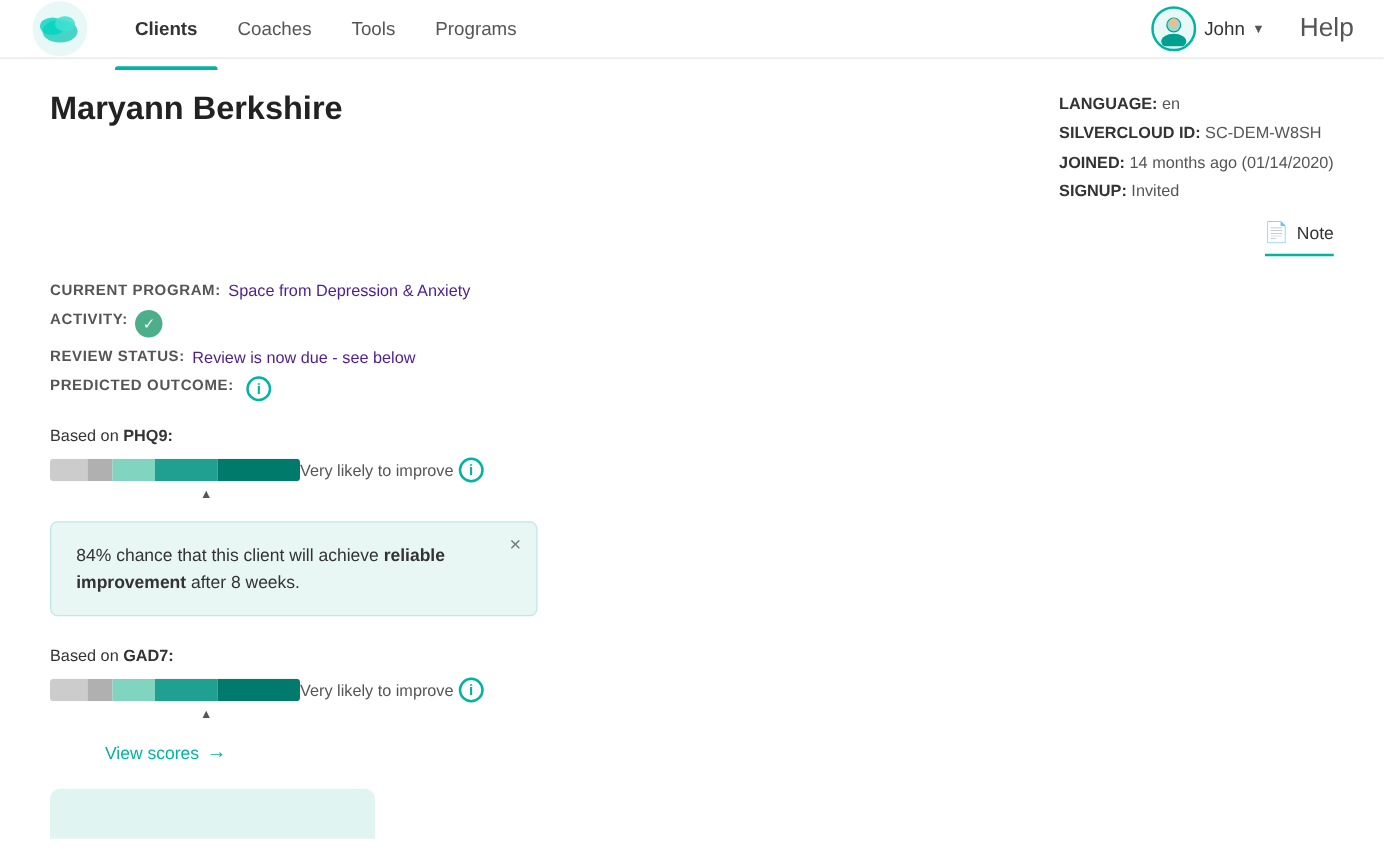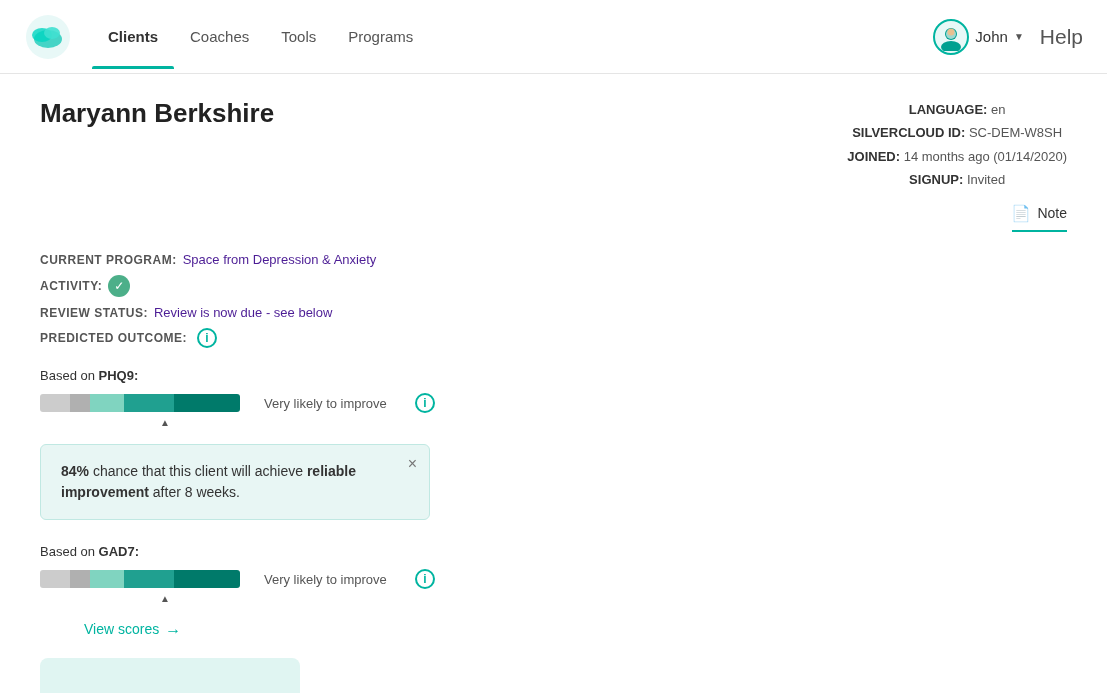--- a/index.html
+++ b/index.html
@@ -1,72 +1,72 @@
 <!DOCTYPE html>
 <html><head>
   <meta charset="utf-8">
   <style>
     * { box-sizing: border-box; margin: 0; padding: 0; }
     body { font-family: -apple-system, BlinkMacSystemFont, 'Segoe UI', sans-serif; background: #fff; color: #333; font-size: 14px; }
 
     
-    .nav { display: flex; align-items: center; height: 74px; padding: 0 24px; border-bottom: 1px solid #e5e5e5; }
+    .nav { display: flex; align-items: center; height: 47px; padding: 0 24px; border-bottom: 1px solid #e5e5e5; }
     .nav-logo { width: 48px; height: 48px; margin-right: 20px; }
     .nav-links { display: flex; gap: 0; }
     .nav-link { padding: 0 16px; height: 65px; display: flex; align-items: center; font-size: 15px; color: #555; cursor: pointer; position: relative; text-decoration: none; }
     .nav-link.active { color: #333; font-weight: 600; }
     .nav-link.active::after { content: ''; position: absolute; bottom: 0; left: 0; right: 0; height: 3px; background: #00b4a0; border-radius: 2px 2px 0 0; }
-    .nav-right { margin-left: auto; display: flex; align-items: center; }
+    .nav-right { margin-left: auto; display: flex; align-items: center; gap: 12px; }
     .nav-avatar { width: 36px; height: 36px; border-radius: 50%; border: 2px solid #00b4a0; overflow: hidden; display: flex; align-items: center; justify-content: center; background: #e8f8f7; }
     .nav-user { display: flex; align-items: center; gap: 6px; cursor: pointer; font-size: 15px; color: #333; }
     .nav-help { font-size: 21px; color: #555; cursor: pointer; margin-left: 16px; }
     .chevron-down { font-size: 10px; color: #555; }
 
     
     .main { max-width: 1107px; padding: 24px 40px; }
 
     
     .client-header { display: flex; justify-content: space-between; align-items: flex-start; margin-bottom: 20px; }
     .client-name { font-size: 26px; font-weight: 700; color: #222; }
-    .client-meta-right { text-align: center; font-size: 13px; color: #555; line-height: 1.8; margin-left: 26px; }
+    .client-meta-right { text-align: left; font-size: 13px; color: #555; line-height: 1.8; margin-left: 26px; }
     .client-meta-right strong { color: #333; font-weight: 600; }
 
     
     .client-details { margin-bottom: 20px; }
-    .detail-row { display: flex; align-items: center; margin-bottom: 8px; font-size: 13px; }
+    .detail-row { display: flex; margin-bottom: 8px; font-size: 13px; }
     .detail-label { font-weight: 700; font-size: 12px; color: #555; text-transform: uppercase; letter-spacing: 0.5px; margin-right: 6px; }
     .detail-value { color: #4c1d95; }
     .check-icon { display: inline-flex; align-items: center; justify-content: center; width: 22px; height: 22px; border-radius: 50%; background: #4caf89; color: white; font-size: 12px; }
     .info-icon { display: inline-flex; align-items: center; justify-content: center; width: 20px; height: 20px; border-radius: 50%; border: 2px solid #00b4a0; color: #00b4a0; font-size: 12px; font-weight: 700; cursor: pointer; margin-left: 4px; }
 
     
     .note-btn { display: flex; align-items: center; gap: 6px; border-bottom: 2px solid #00b4a0; padding-bottom: 2px; cursor: pointer; font-size: 14px; color: #333; width: fit-content; margin-left: auto; }
     .note-icon { font-size: 16px; }
 
     
     .section-label { font-size: 13px; color: #333; margin-bottom: 10px; }
     .section-label strong { font-weight: 700; }
 
     
     .progress-container { margin-bottom: 16px; }
-    .progress-bar-row { display: flex; align-items: center; gap: 24px; margin-bottom: 4px; }
+    .progress-bar-row { display: flex; align-items: center; gap: 0; margin-bottom: 4px; }
     .progress-bar { display: flex; height: 18px; width: 200px; border-radius: 3px; overflow: hidden; }
     .pb-seg1 { background: #ccc; width: 15%; }
     .pb-seg2 { background: #b0b0b0; width: 10%; }
     .pb-seg3 { background: #80d4c0; width: 17%; }
     .pb-seg4 { background: #20a090; width: 25%; }
     .pb-seg5 { background: #007a6a; width: 33%; }
     .progress-label { font-size: 13px; color: #555; }
     .arrow-marker { margin-left: 120px; font-size: 10px; color: #555; }
 
     
     .tooltip-card { background: #e8f6f4; border: 1px solid #c0e8e2; border-radius: 6px; padding: 16px 20px; max-width: 390px; position: relative; margin-bottom: 24px; }
     .tooltip-close { position: absolute; top: 10px; right: 12px; cursor: pointer; font-size: 16px; color: #777; }
     .tooltip-text { font-size: 14px; line-height: 1.5; color: #333; }
-    .tooltip-text .pct { font-weight: 700; text-align: right; }
+    .tooltip-text .pct { font-weight: 400; text-align: right; }
     .tooltip-text .bold { font-weight: 700; }
 
     
     .view-scores { display: flex; align-items: center; gap: 6px; font-size: 14px; color: #00b4a0; cursor: pointer; margin-top: 16px; text-decoration: none; margin-left: 44px; }
     .arrow-right { font-size: 16px; }
 
     
     .bottom-card { background: #e0f5f2; border-radius: 8px 8px 0 0; height: 40px; margin-top: 20px; width: 260px; }
 
     

